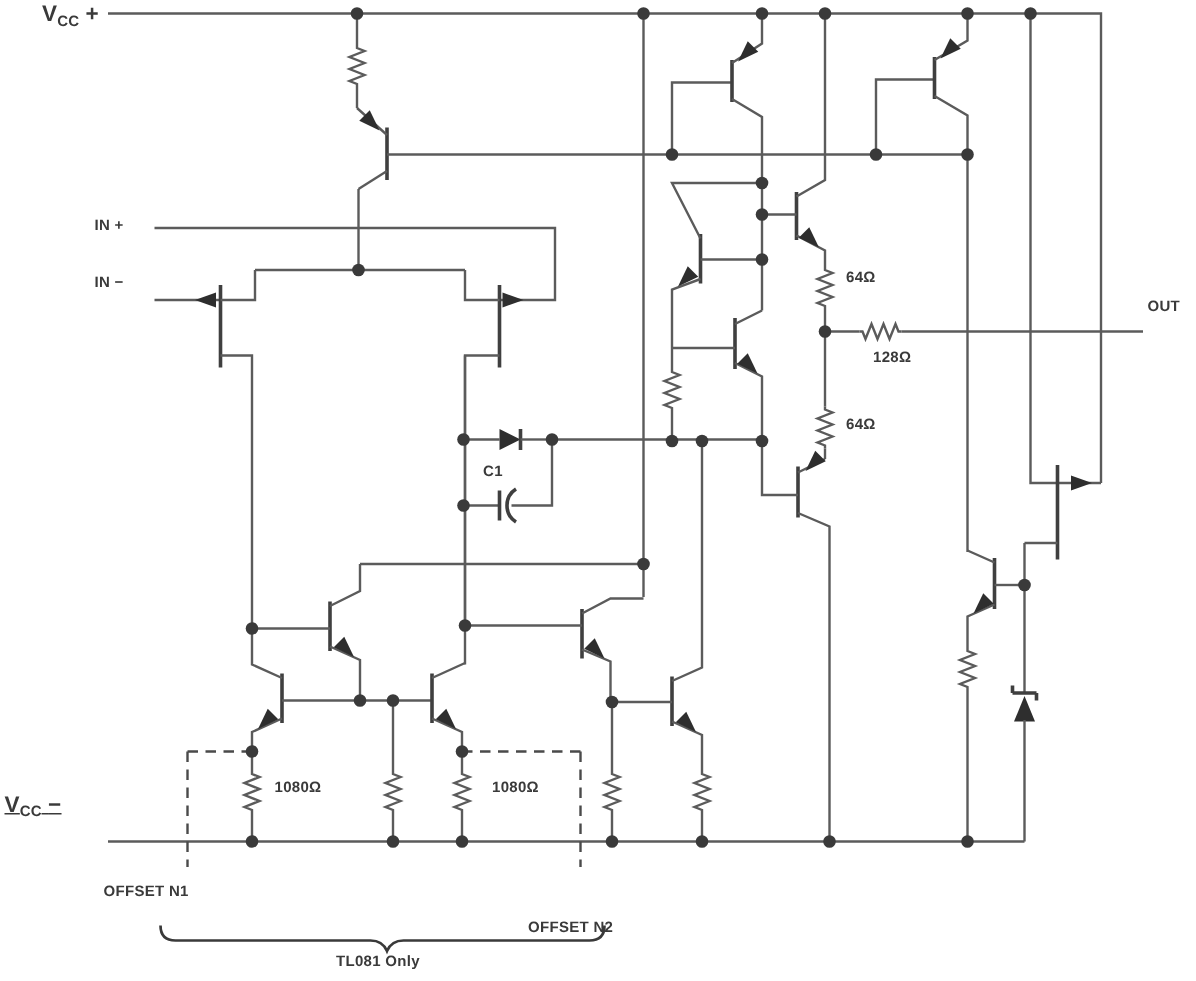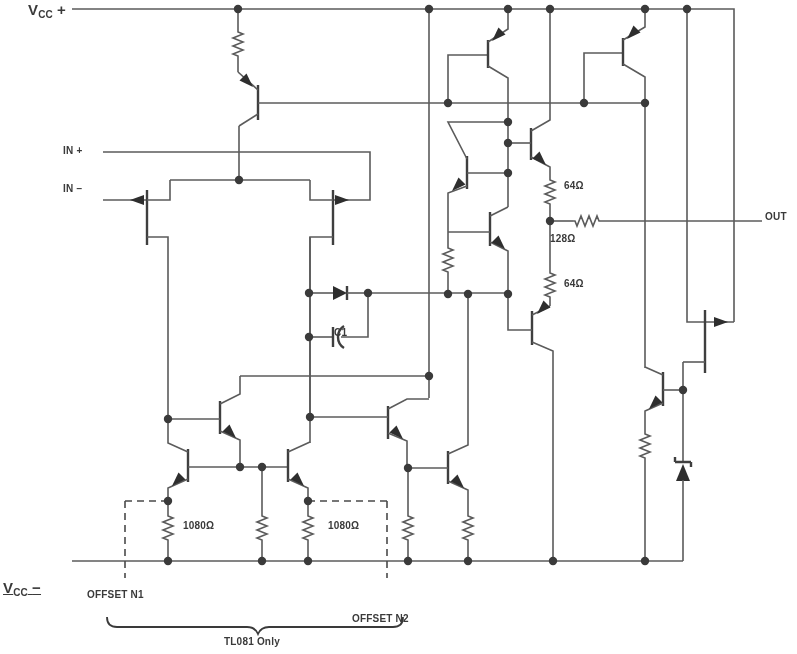--- a/index.html
+++ b/index.html
@@ -287,31 +287,31 @@
         <circle class="dot" cx="553" cy="561" r="4.2"></circle>
     <circle class="dot" cx="645" cy="561" r="4.2"></circle>
   </g>
 </svg>
 
 <span class="lbl" style="left:28px;top:1px;font-size:15px;"><span>V</span><sub>CC</sub> <span>+</span></span>
 
 <span class="lbl" style="left:63px;top:145px;">IN +</span>
 <span class="lbl" style="left:63px;top:183px;">IN −</span>
 
-<span class="lbl" style="left:334px;top:309px;margin-top:18px;">C1</span>
+<span class="lbl" style="left:322px;top:309px;">C1</span>
 
 <span class="lbl" style="left:564px;top:180px;">64Ω</span>
-<span class="lbl" style="left:550px;top:233px;">128Ω</span>
+<span class="lbl" style="left:582px;top:233px;">128Ω</span>
 <span class="lbl" style="left:564px;top:278px;">64Ω</span>
 
-<span class="lbl" style="left:765px;top:211px;text-align:center;">OUT</span>
+<span class="lbl" style="left:765px;top:199px;text-align:center;">OUT</span>
 
 <span class="lbl" style="left:183px;top:520px;">1080Ω</span>
 <span class="lbl" style="left:328px;top:520px;">1080Ω</span>
 
-<span class="lbl" style="left:3px;top:579px;font-size:15px;text-decoration:underline;"><span>V</span><sub>CC</sub> <span>−</span></span>
-
-<span class="lbl" style="left:87px;top:589px;">OFFSET N1</span>
+<span class="lbl" style="left:3px;top:528px;font-size:15px;text-decoration:underline;"><span>V</span><sub>CC</sub> <span>−</span></span>
+
+<span class="lbl" style="left:69px;top:589px;">OFFSET N1</span>
 <span class="lbl" style="left:352px;top:613px;">OFFSET N2</span>
 
 <span class="lbl" style="left:224px;top:636px;">TL081 Only</span>
 
 </div>
 
 </body></html>

